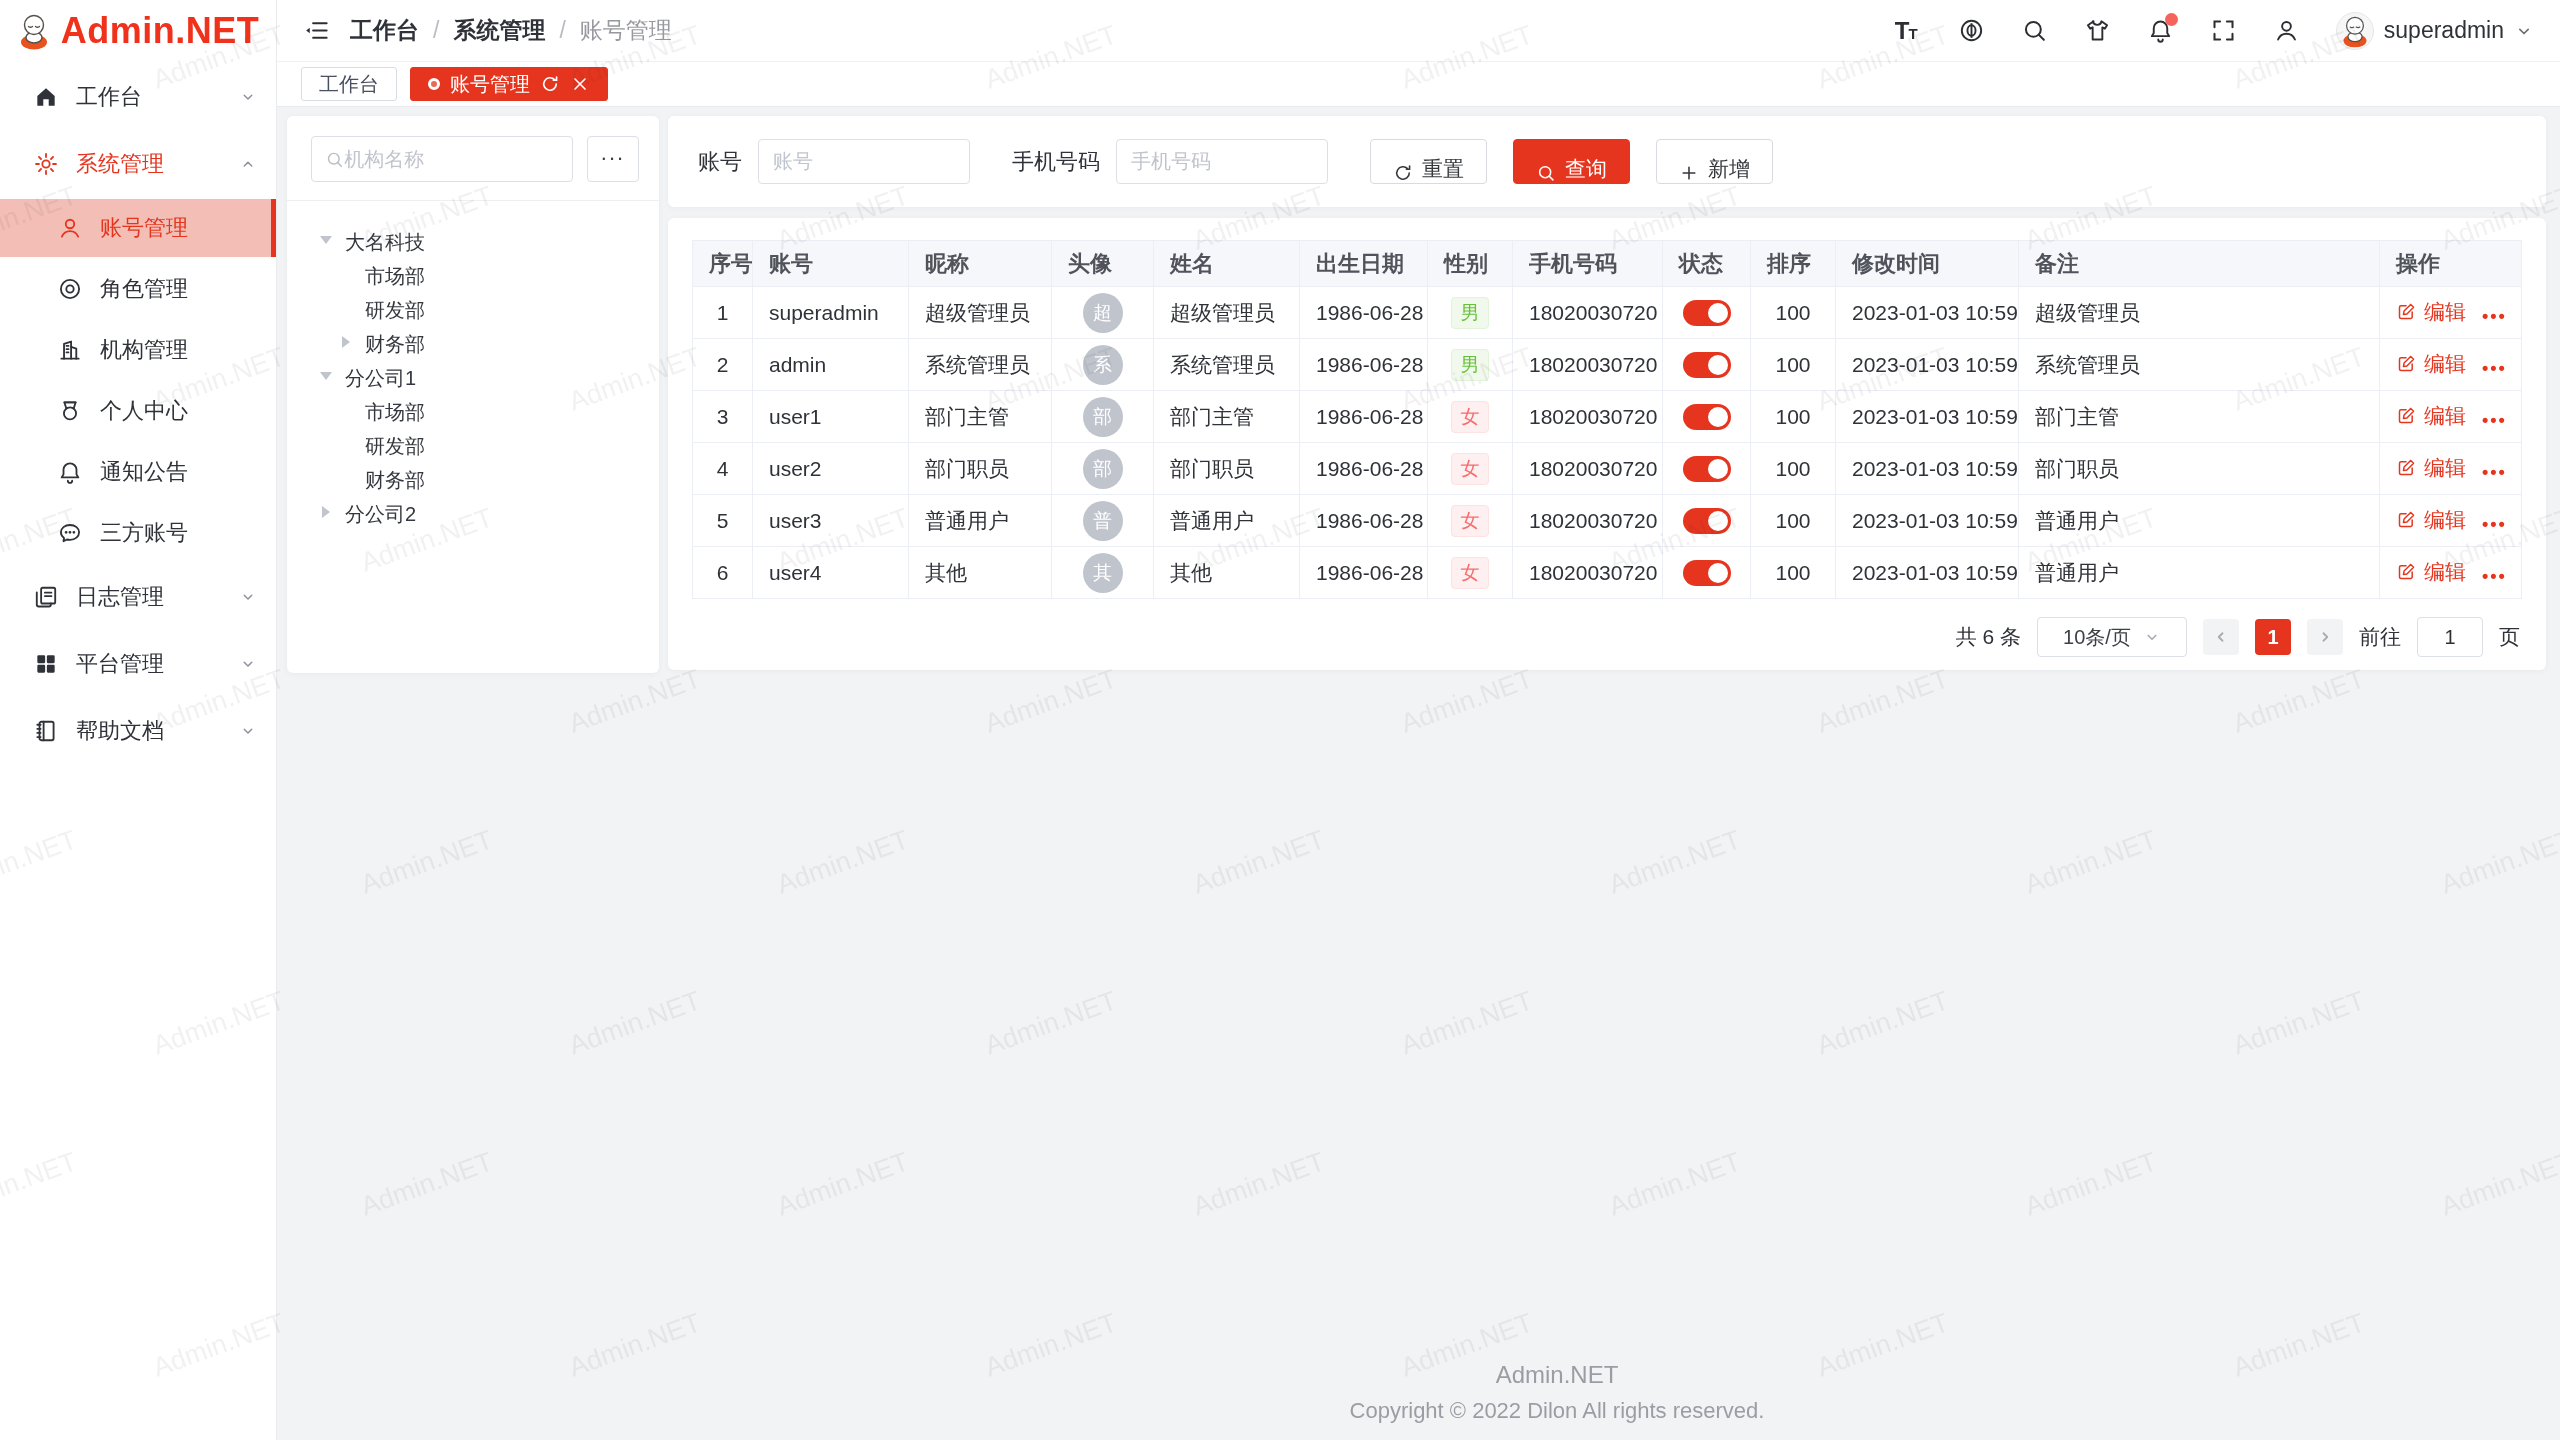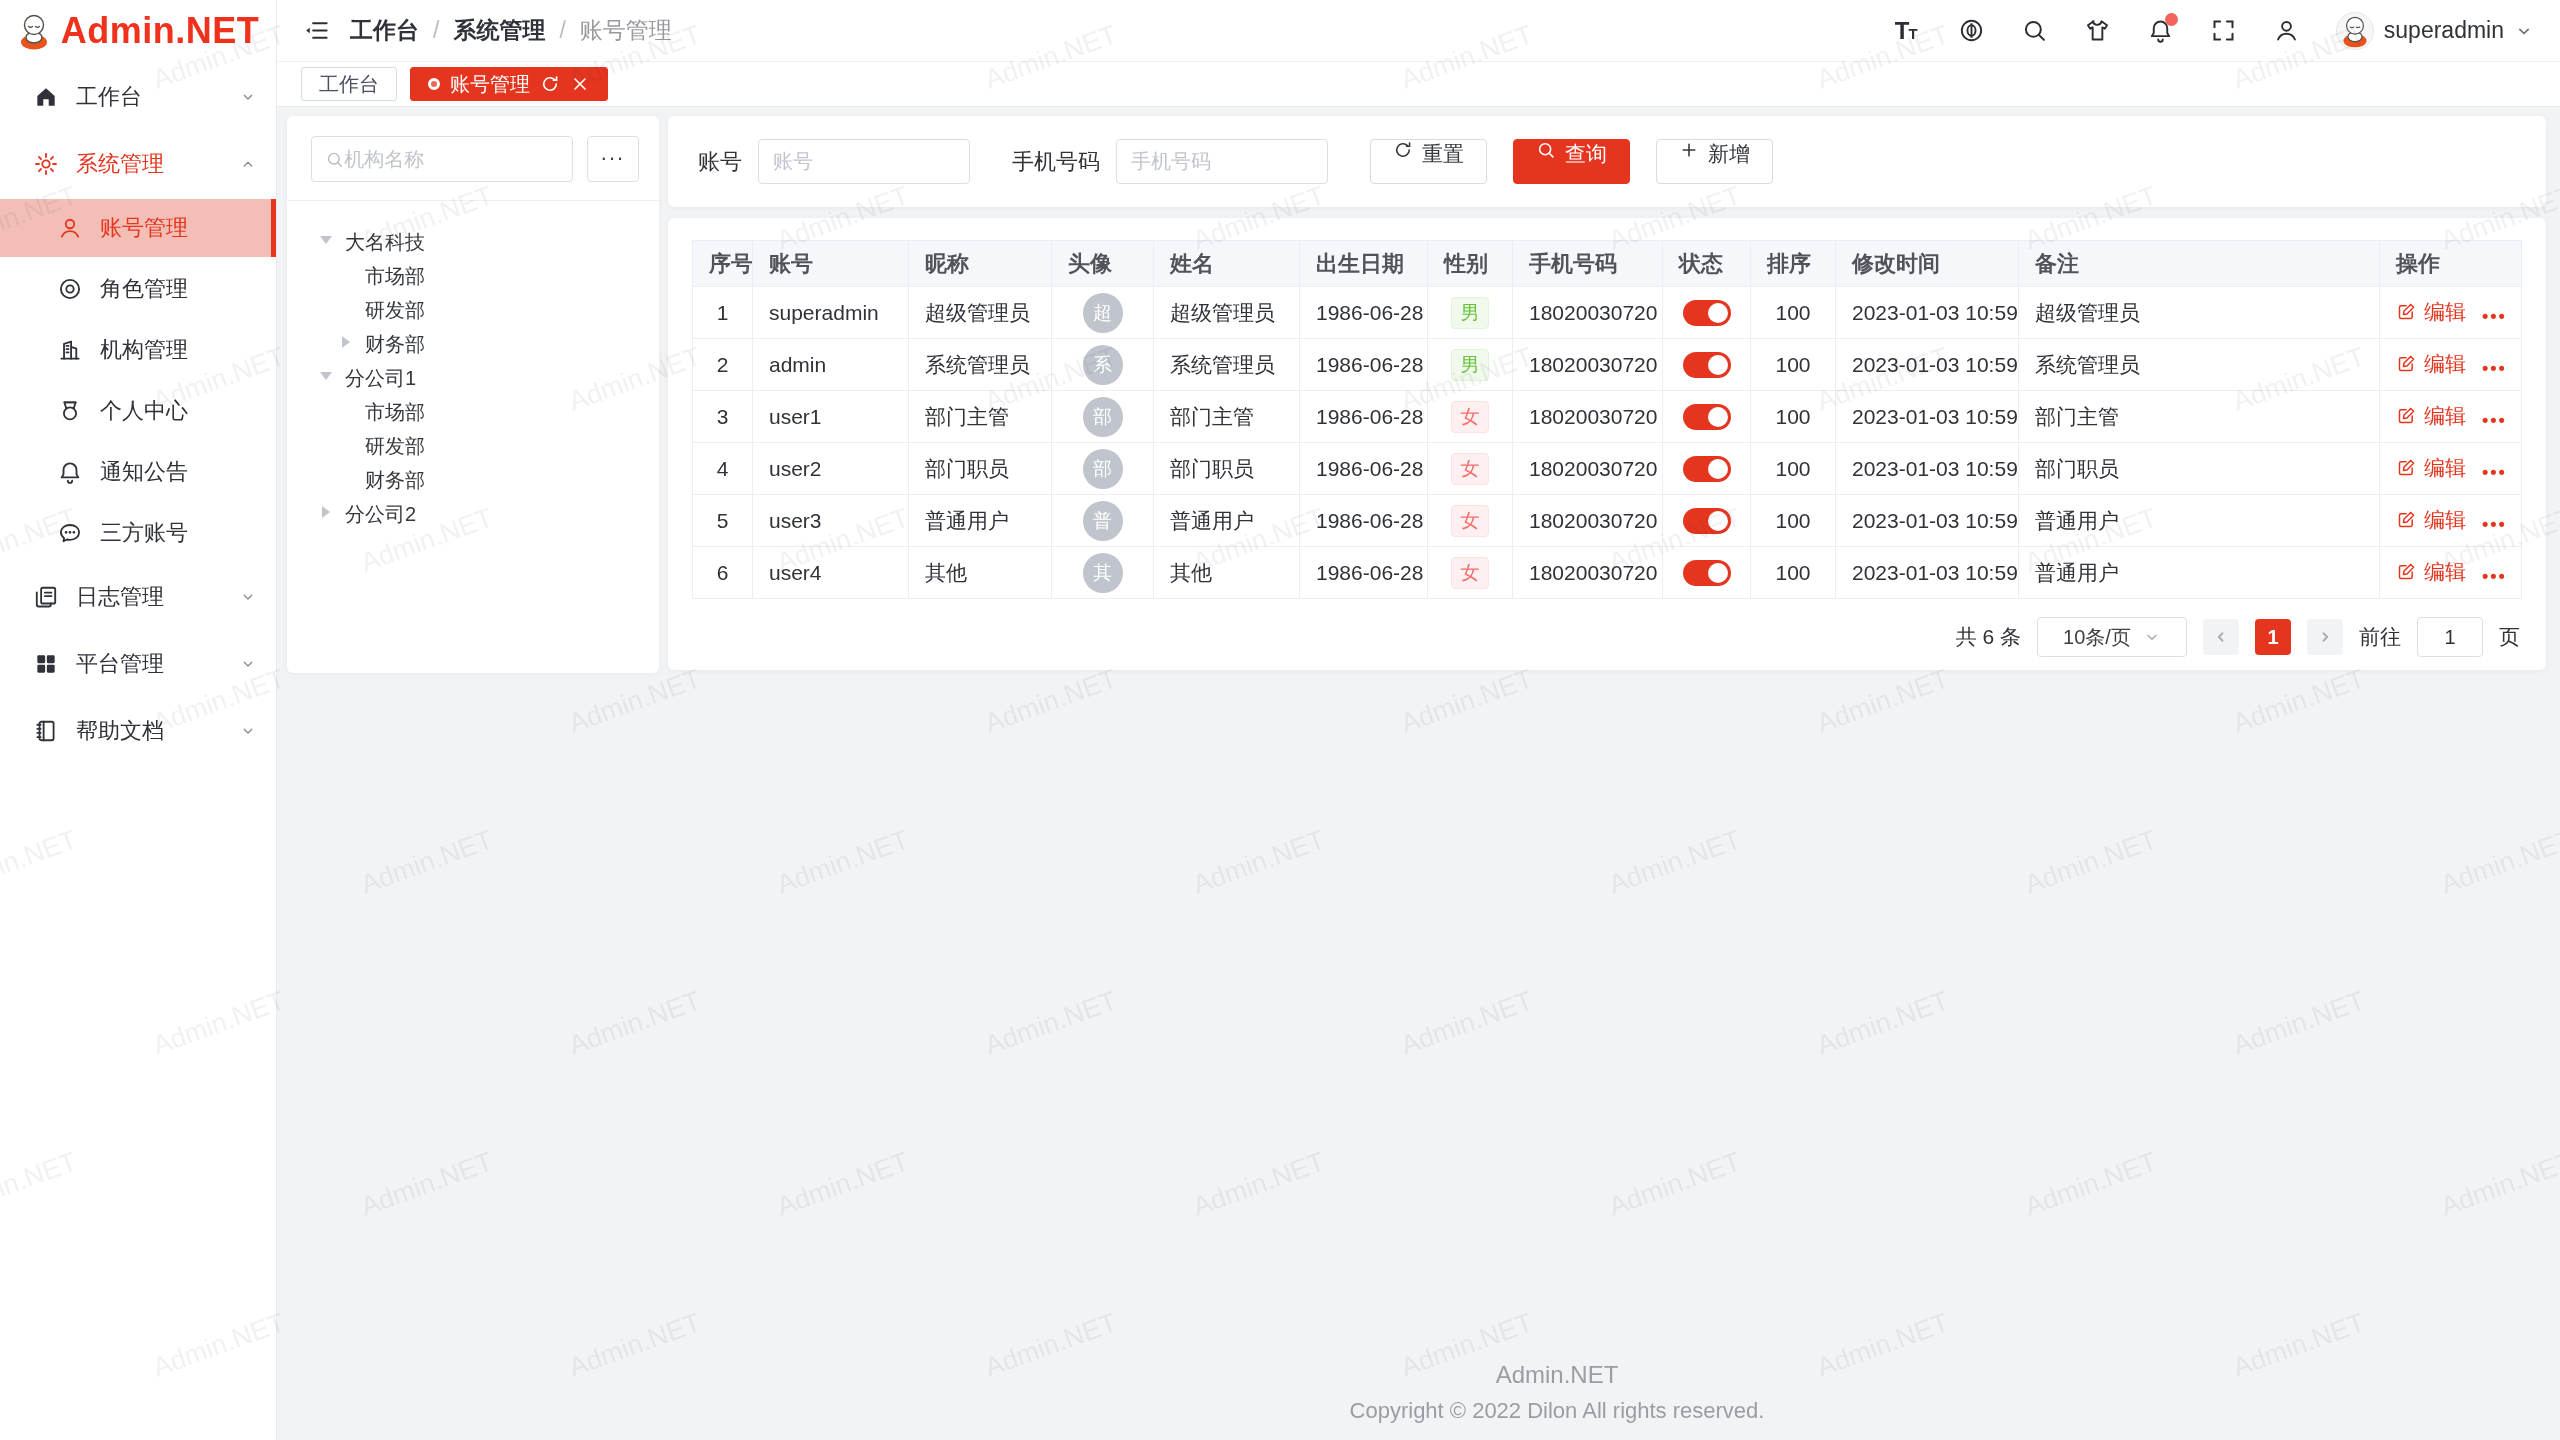--- a/index.html
+++ b/index.html
@@ -89,21 +89,21 @@
 
   
   .search-card { left:391px; top:9px; right:14px; height:91px; display:flex; align-items:center; padding:0 30px; }
   .q-label { font-size:22px; color:#2f3238; margin-right:16px; white-space:nowrap; }
   .q-input { width:212px; height:45px; border:1px solid #dcdfe6; border-radius:4px; padding:0 14px;
              font-size:20px; font-family:inherit; color:#303133; outline:none; }
   .q-input::placeholder { color:#c0c4cc; }
   .gap40 { width:42px; flex:0 0 auto; }
   .gap24 { width:26px; flex:0 0 auto; }
   .btn { height:45px; padding:0 22px; border:1px solid #d9dbe0; border-radius:4px; background:#fff;
-         display:flex; align-items:flex-start; gap:9px; font-size:21px; color:#35383d; cursor:pointer; font-family:inherit; }
+         display:flex; align-items:flex-end; gap:9px; font-size:21px; color:#35383d; cursor:pointer; font-family:inherit; }
   .btn svg { width:20px; height:20px; }
   .btn.primary { background:#e5351f; border-color:#e5351f; color:#fff; }
 
   
   .table-card { left:391px; top:111px; right:14px; height:452px; padding:22px 24px 0 24px; }
   table.grid { width:100%; border-collapse:collapse; table-layout:fixed; }
   table.grid th, table.grid td { border:1px solid #ebeef5; overflow:hidden; white-space:nowrap; }
   table.grid th { height:46px; background:#f6f7fa; font-size:22px; font-weight:600; color:#50535a;
                   text-align:left; padding:0 16px; }
   table.grid td { height:52px; font-size:21px; color:#2f3238; padding:0 16px; background:#fff; }

